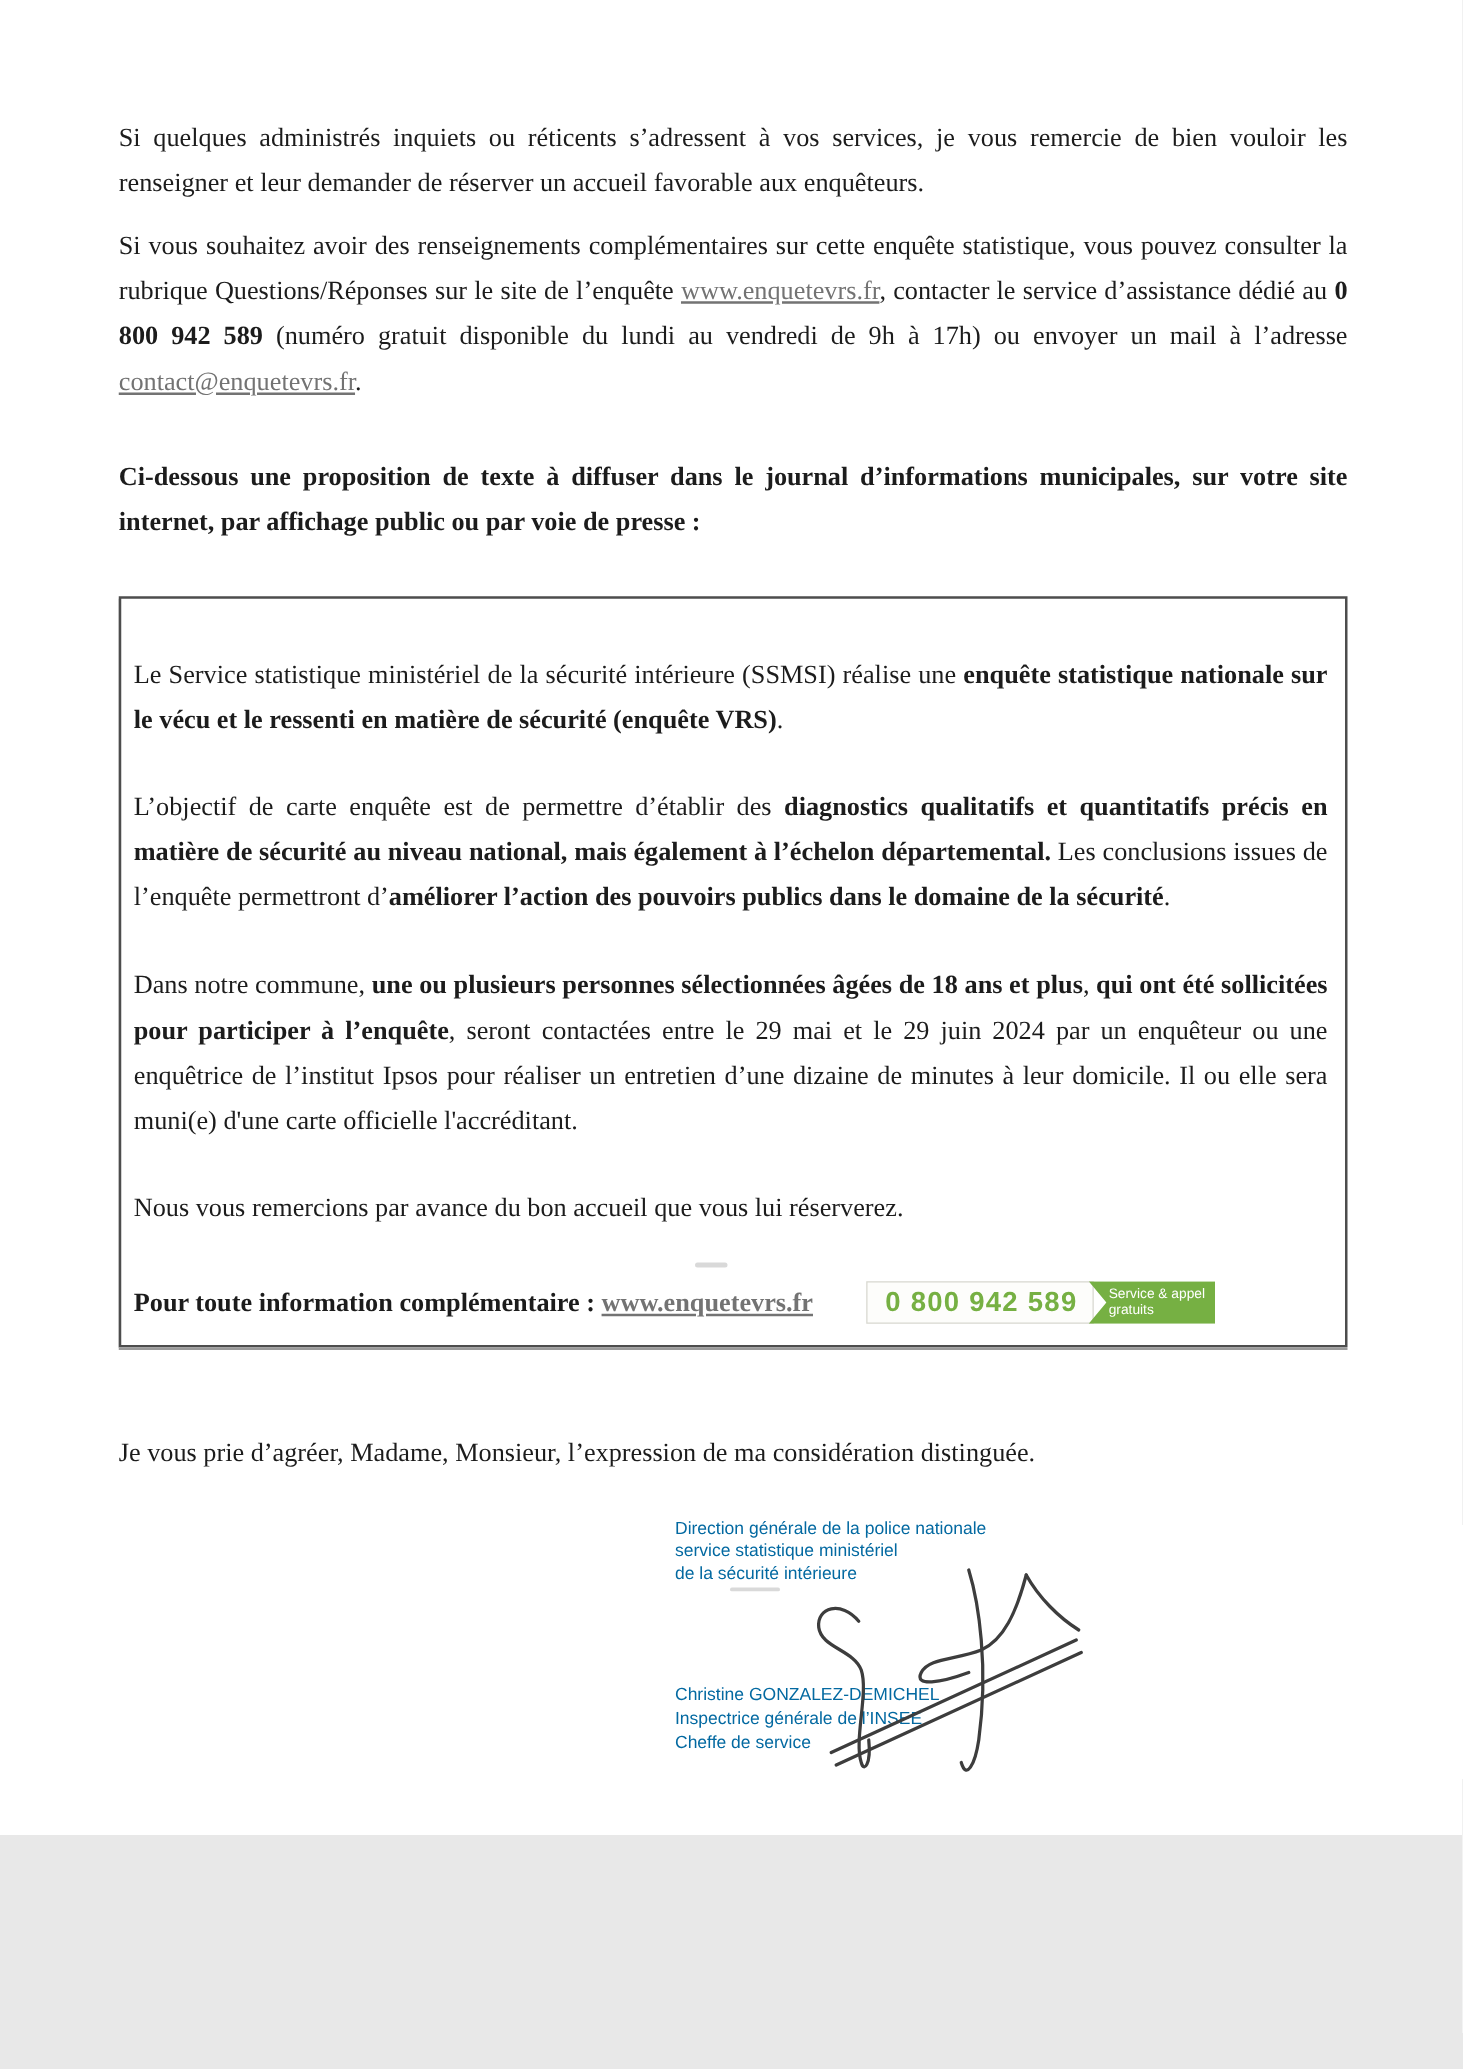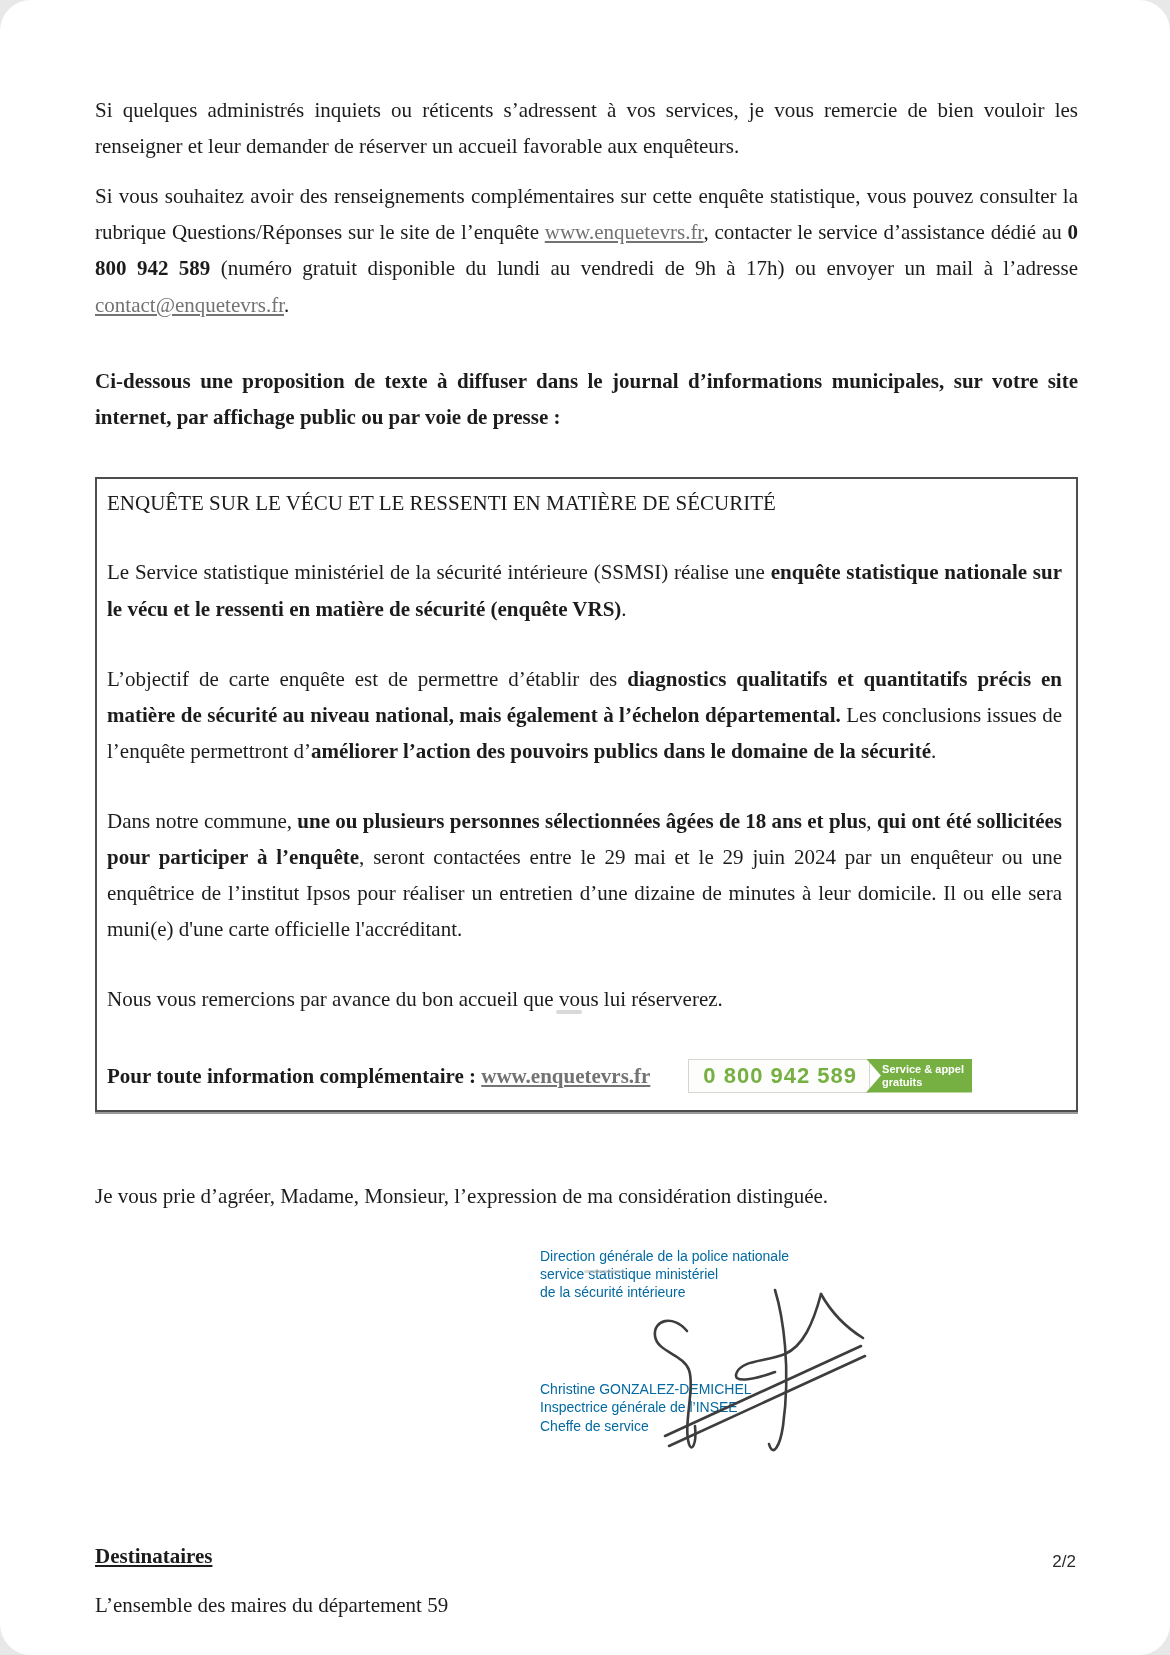--- a/index.html
+++ b/index.html
@@ -1,26 +1,25 @@
 <!DOCTYPE html>
 <html lang="fr"><head>
 <meta charset="utf-8">
 <style>
   html,body{margin:0;padding:0;background:#e8e8e8;}
   .page{
     position:relative;
-    width:1170px;height:1655px;
+    width:1170px;height:1468px;
     margin:0 auto;
     background:#ffffff;
     font-family:"Liberation Serif", serif;
     color:#1c1c1c;
     overflow:hidden;
     box-sizing:border-box;
     padding:92px 92px 0 95px;
-    border-radius:31px;
   }
   p{margin:0;}
   .body-text{
     font-size:21px;
     line-height:1.72;
     text-align:justify;
   }
   .para{margin-bottom:14px;}
   .lead-intro{
     font-weight:bold;
@@ -64,21 +63,21 @@
     font-weight:bold;
     font-size:22px;
     letter-spacing:1px;
     padding:3px 12px 3px 14px;
     display:flex;align-items:center;
   }
   .badge-flag{
     background:#76b043;
     color:#ffffff;
     font-size:11px;
-    font-weight:bold;
+    font-weight:normal;
     line-height:1.15;
     padding:4px 8px 4px 16px;
     margin-left:-4px;
     clip-path:polygon(0 0, 100% 0, 100% 100%, 0 100%, 14% 50%);
     display:flex;flex-direction:column;justify-content:center;
     text-align:left;
   }
   
   .closing{margin-top:66px;}
   .signature-block{
@@ -123,21 +122,20 @@
 
 <div class="page">
 
   <p class="body-text para">Si quelques administrés inquiets ou réticents s’adressent à vos services, je vous remercie de bien vouloir les renseigner et leur demander de réserver un accueil favorable aux enquêteurs.</p>
 
   <p class="body-text para"><span>Si vous souhaitez avoir des renseignements complémentaires sur cette enquête statistique, vous pouvez consulter la rubrique Questions/Réponses sur le site de l’enquête </span><a class="doclink">www.enquetevrs.fr</a><span>, contacter le service d’assistance dédié au </span><b>0 800 942 589</b><span> (numéro gratuit disponible du lundi au vendredi de 9h à 17h) ou envoyer un mail à l’adresse </span><a class="doclink">contact@enquetevrs.fr</a><span>.</span></p>
 
   <p class="body-text lead-intro">Ci-dessous une proposition de texte à diffuser dans le journal d’informations municipales, sur votre site internet, par affichage public ou par voie de presse :</p>
 
   <div class="press-box">
-    <p class="press-title">ENQUÊTE SUR LE VÉCU ET LE RESSENTI EN MATIÈRE DE SÉCURITÉ</p>
 
     <div class="gap"></div>
 
     <p class="body-text"><span>Le Service statistique ministériel de la sécurité intérieure (SSMSI) réalise une </span><b>enquête statistique nationale sur le vécu et le ressenti en matière de sécurité (enquête VRS)</b><span>.</span></p>
 
     <div class="gap"></div>
 
     <p class="body-text"><span>L’objectif de carte enquête est de permettre d’établir des </span><b>diagnostics qualitatifs et quantitatifs précis en matière de sécurité au niveau national, mais également à l’échelon départemental.</b><span> Les conclusions issues de l’enquête permettront d’</span><b>améliorer l’action des pouvoirs publics dans le domaine de la sécurité</b><span>.</span></p>
 
     <div class="gap"></div>

